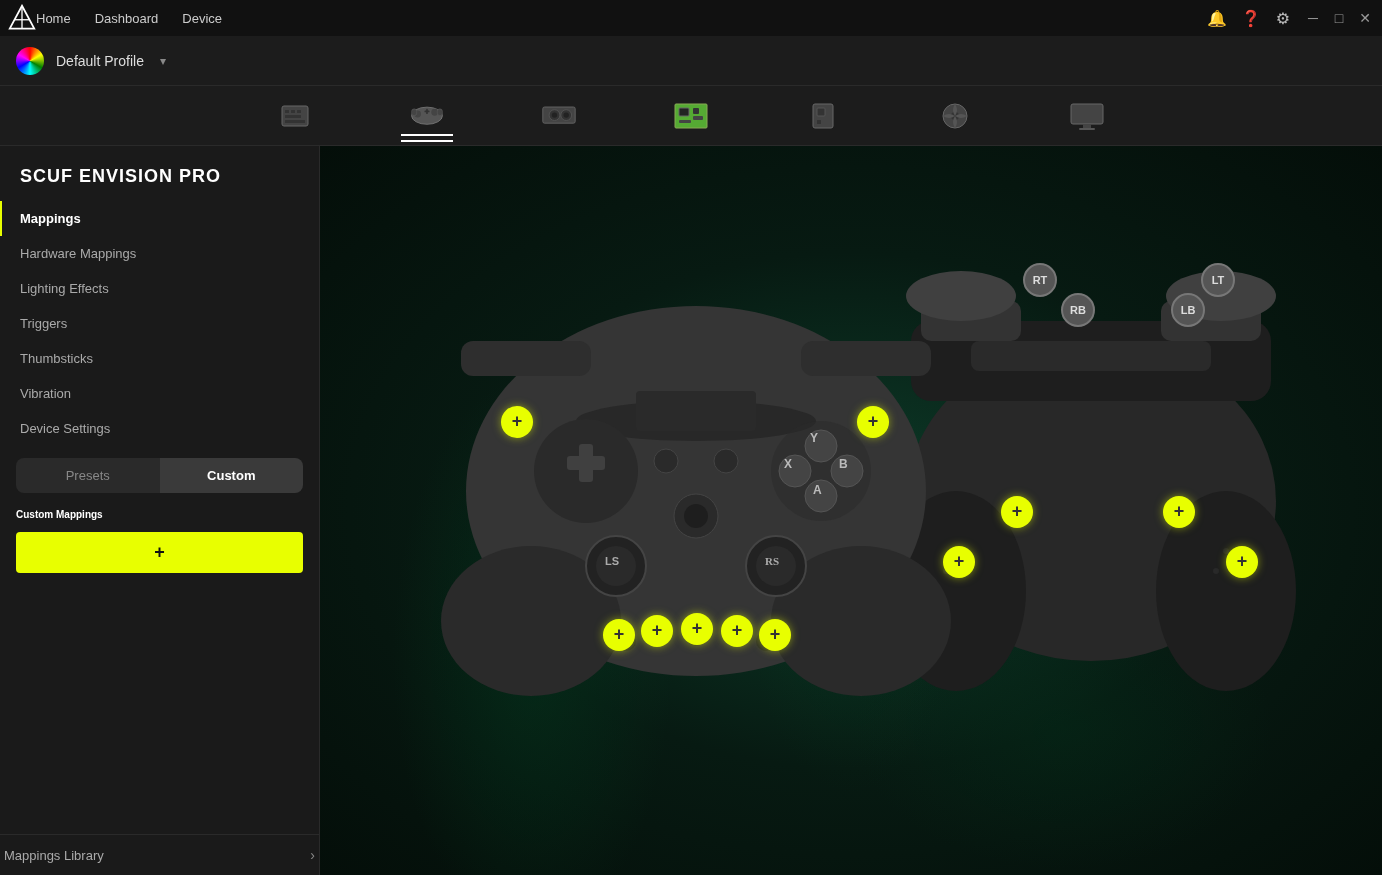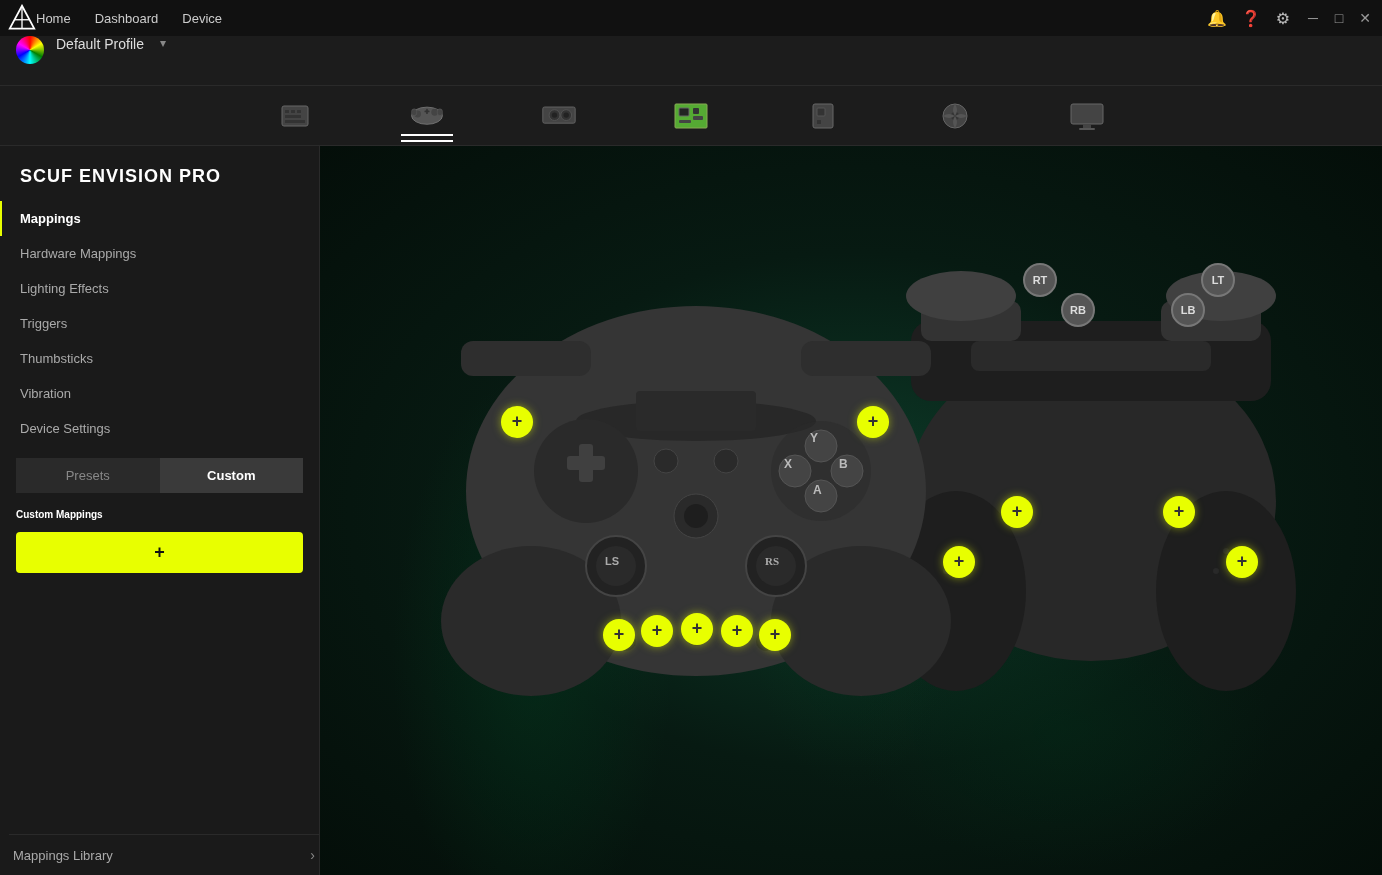--- a/index.html
+++ b/index.html
@@ -45,20 +45,21 @@
     }
     .title-bar-right span {
       font-size: 16px;
       color: #bbb;
       cursor: pointer;
     }
 
     
     .profile-bar {
       display: flex;
+      align-items: center;
       background: #1c1c1c;
       height: 50px;
       border-bottom: 1px solid #2a2a2a;
       padding: 0 16px;
       gap: 12px;
     }
     .profile-icon {
       width: 28px;
       height: 28px;
       border-radius: 50%;
@@ -148,21 +149,21 @@
       color: #fff;
       font-weight: 700;
       border-left: 2px solid #e8ff00;
       padding-left: 18px;
     }
 
     
     .tabs-row {
       display: flex;
       margin: 0 16px;
-      border-radius: 0;
+      border-radius: 8px;
       overflow: hidden;
     }
     .tab-btn {
       flex: 1;
       padding: 10px;
       text-align: center;
       font-size: 13px;
       cursor: pointer;
       background: #2a2a2a;
       color: #888;
@@ -202,21 +203,20 @@
 
     
     .sidebar-footer {
       display: flex;
       align-items: center;
       justify-content: space-between;
       padding: 12px 4px;
       border-top: 1px solid #2a2a2a;
       cursor: pointer;
       margin-top: auto;
-      margin-left: 9px;
     }
     .sidebar-footer-text {
       font-size: 13px;
       color: #aaa;
     }
     .sidebar-footer-arrow {
       font-size: 14px;
       color: #888;
     }
 

